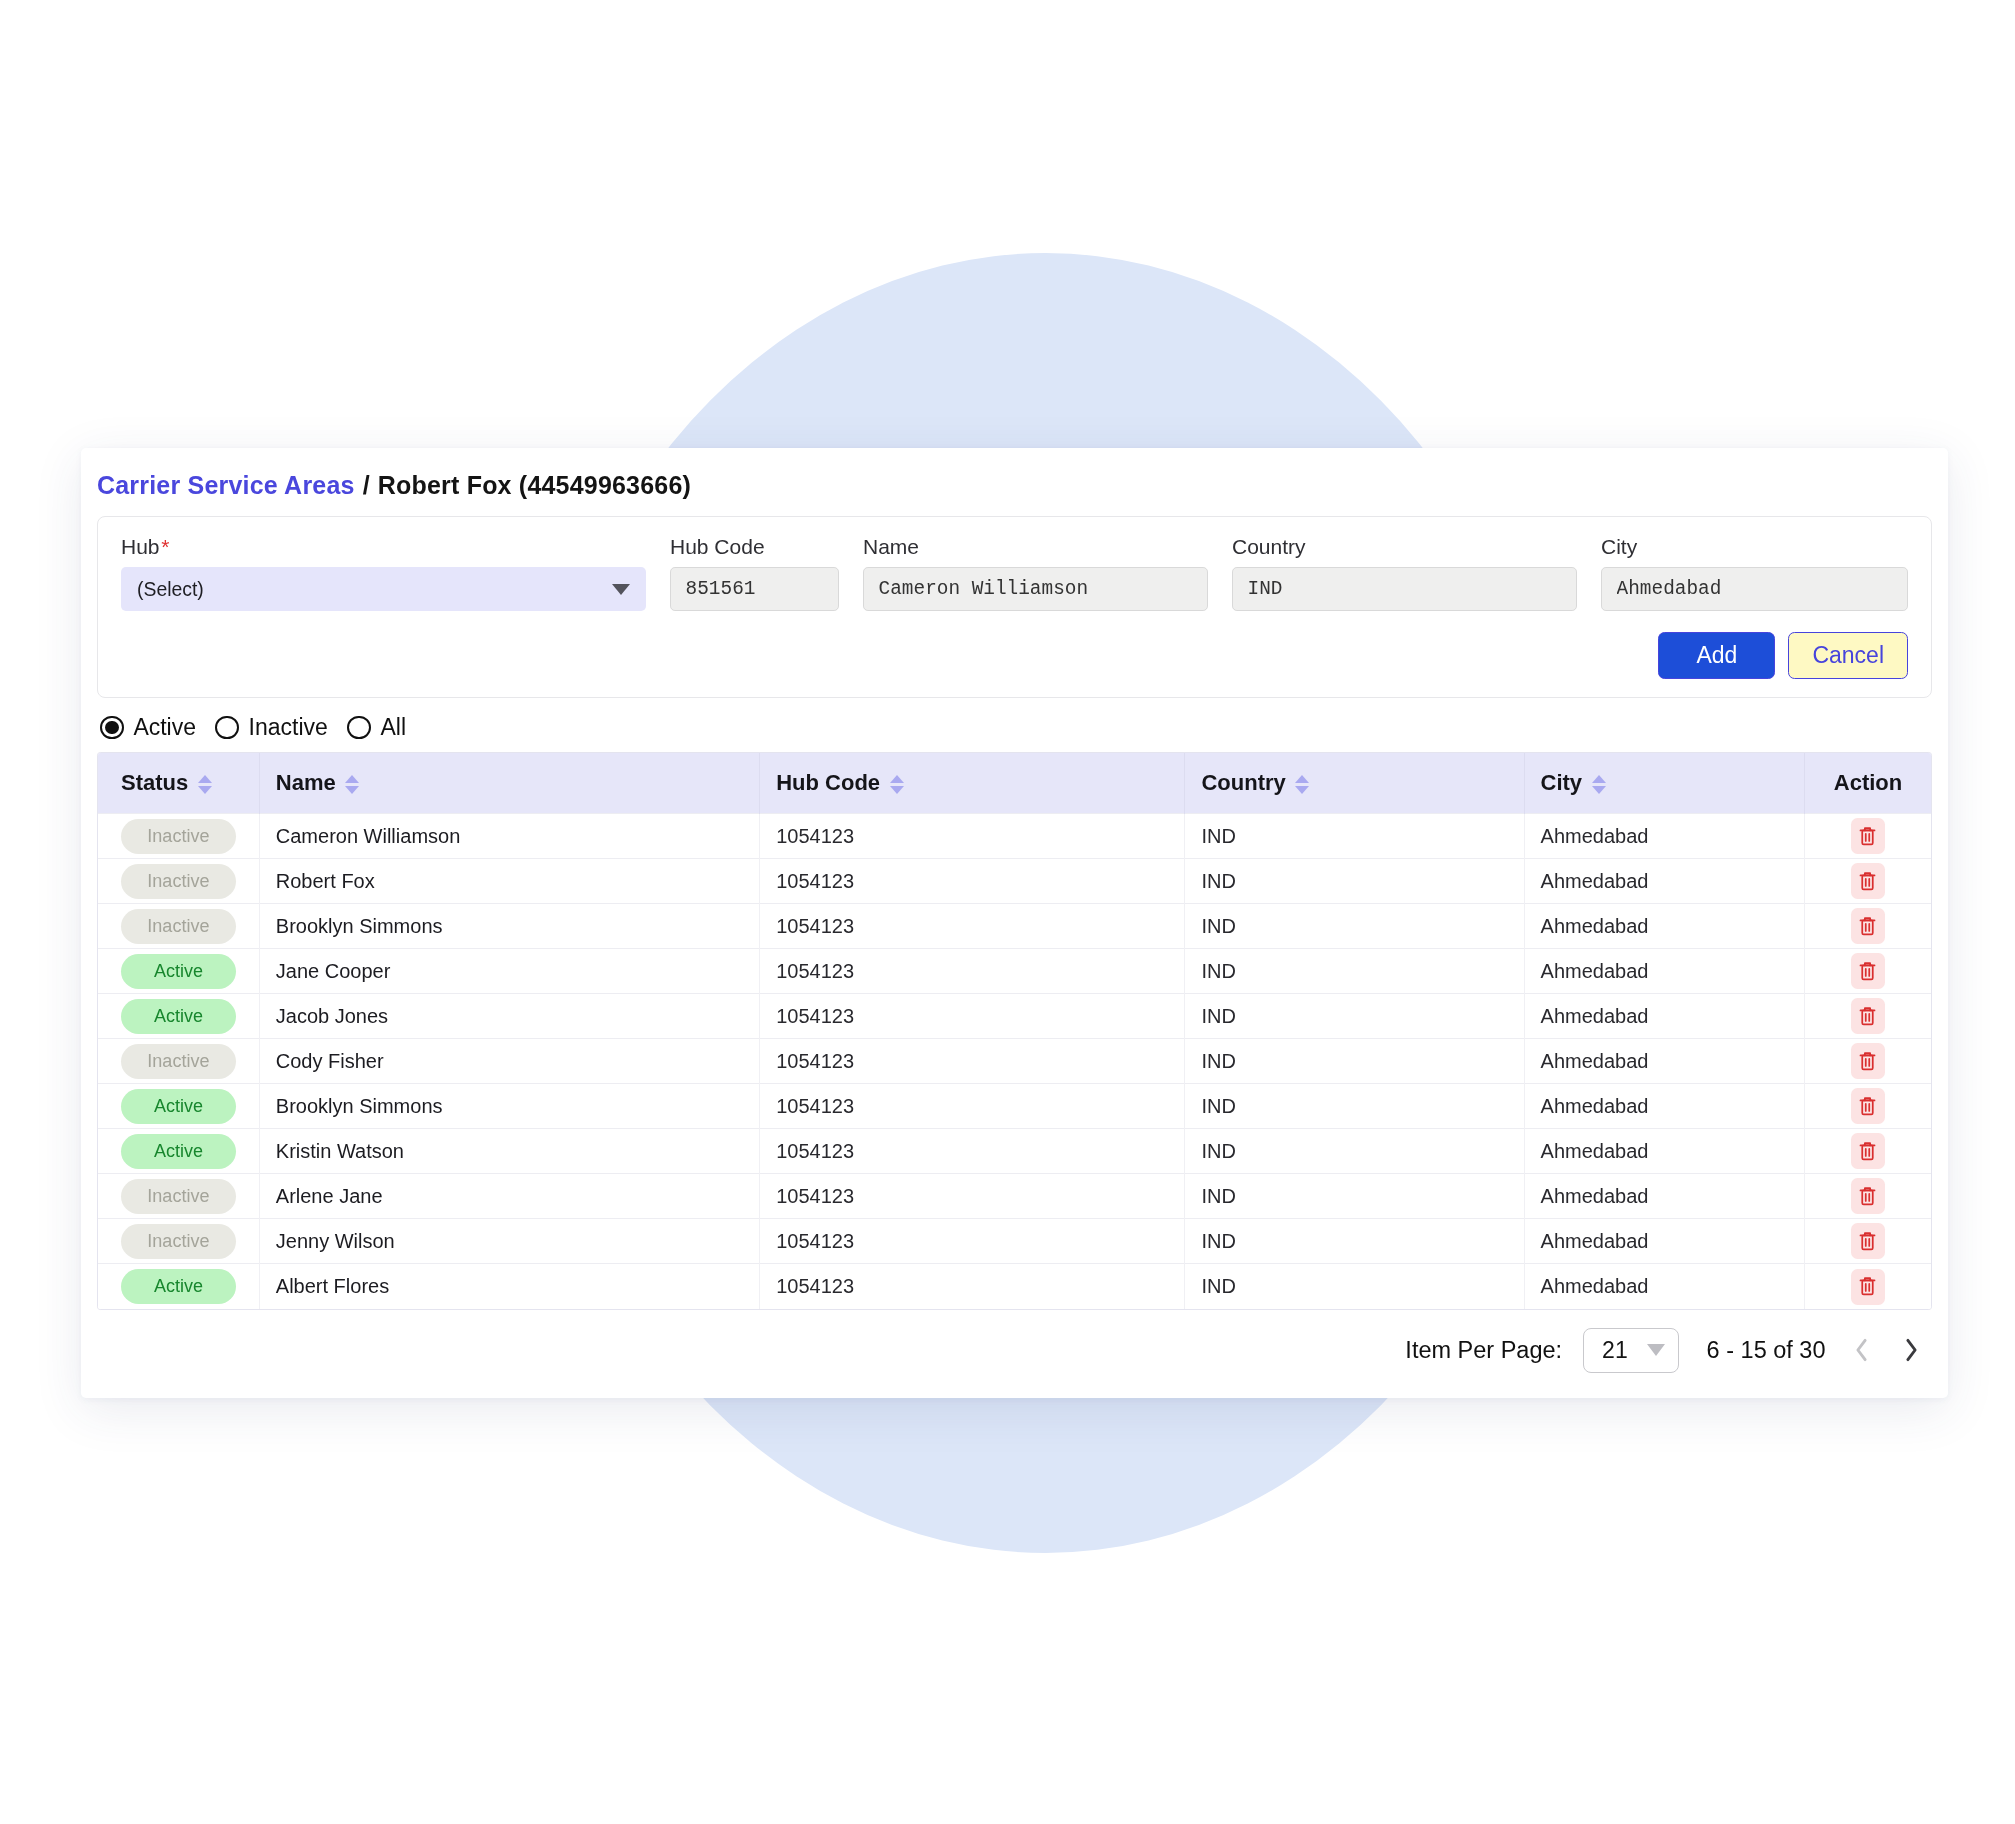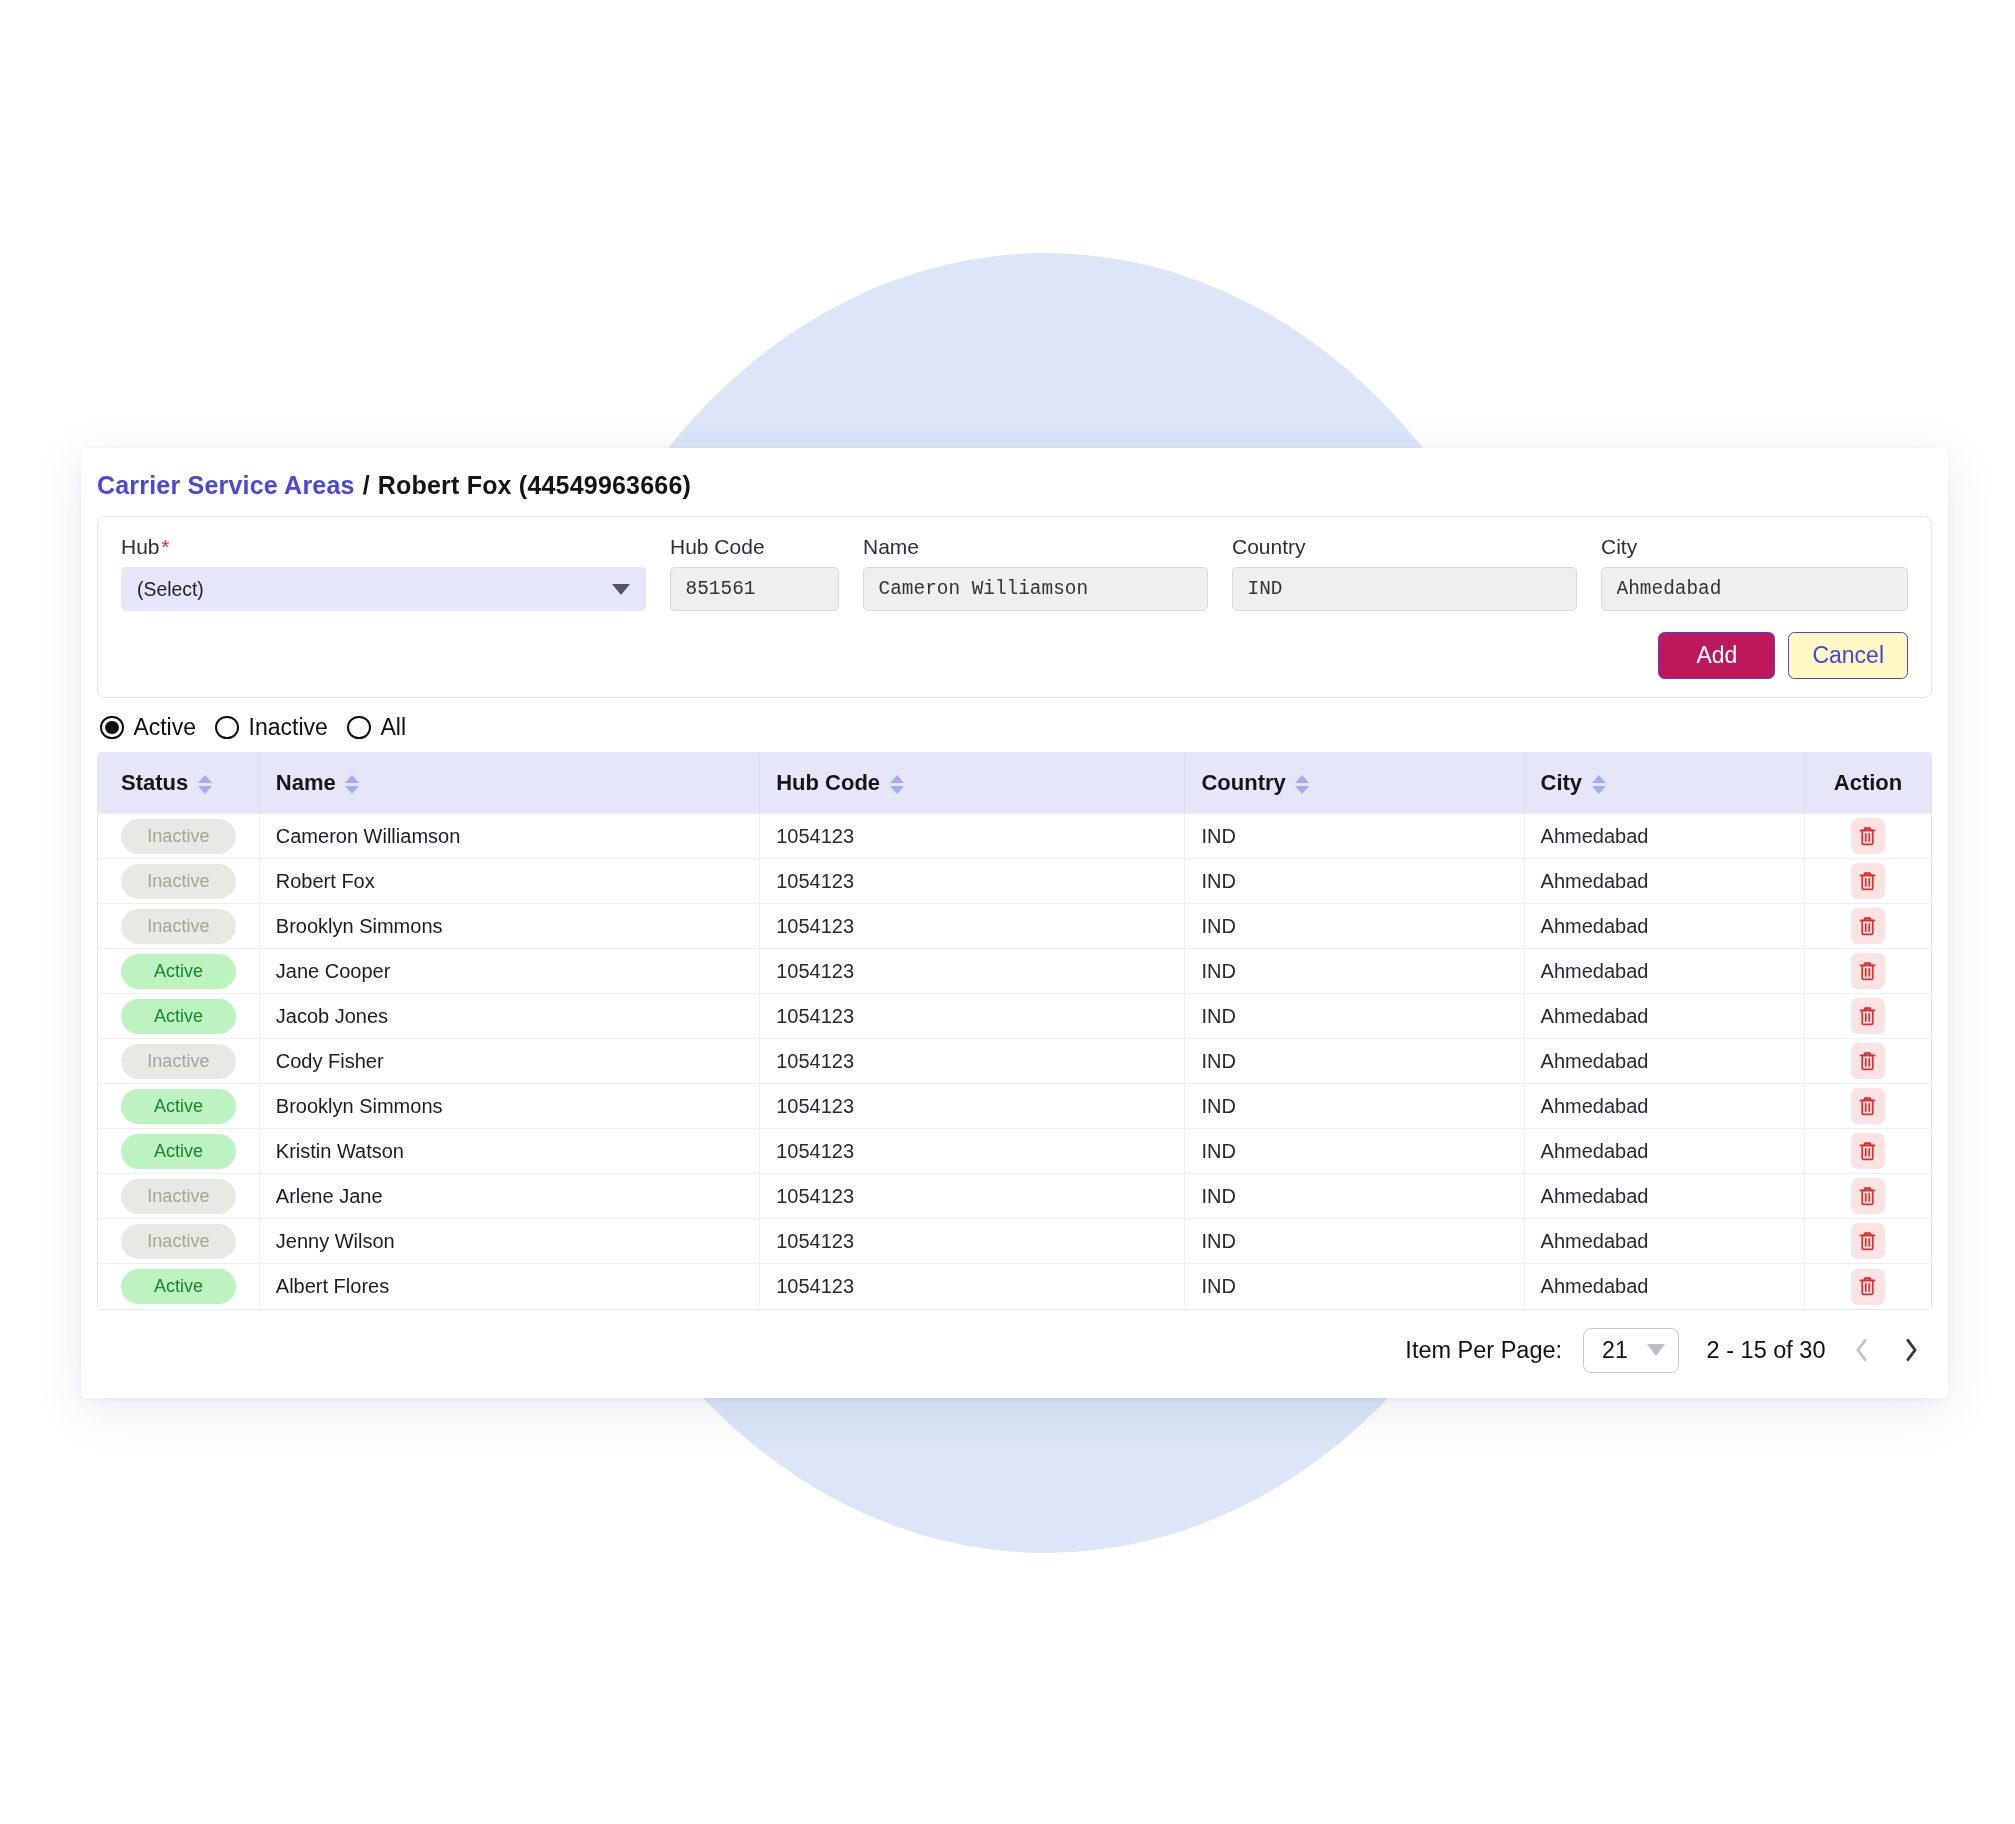--- a/index.html
+++ b/index.html
@@ -75,21 +75,21 @@
     background:#efefee;
     border:0.8px solid #d9d9d9;
     border-radius:4.9px;
     font-size:19.4px; color:#333;
     padding:0 14.6px;
     font-family:Liberation Mono, monospace;
   }
 
   .actions-row { display:flex; justify-content:flex-end; gap:13px; margin-top:21px; }
   .btn { font-family:"Liberation Sans", sans-serif; font-size:23px; border-radius:6.5px; height:47px; cursor:pointer; }
-  .btn-add { background:#be185d; border:1.6px solid #4744dc; color:#ffffff; padding:0 37px; }
+  .btn-add { background:#1d4ed8; border:1.6px solid #4744dc; color:#ffffff; padding:0 37px; }
   .btn-cancel { background:#fef9c3; border:1.6px solid #4744dc; color:#4744dc; padding:0 23px; }
 
   
   .radio-row { display:flex; align-items:center; gap:19.4px; margin:16px 0 11.3px 3.2px; }
   .radio-option { display:flex; align-items:center; gap:9.7px; font-size:23px; color:#101010; cursor:pointer; }
   .radio-circle { width:23.5px; height:23.5px; border:2.4px solid #101010; border-radius:50%; position:relative; flex:0 0 auto; }
   .radio-circle.checked::after { content:""; position:absolute; inset:3.2px; background:#101010; border-radius:50%; }
 
   
   table { width:100%; border-collapse:collapse; table-layout:fixed; }
@@ -447,21 +447,21 @@
         </tbody>
     </table>
   </div>
 
   <div class="pagination">
     <span class="ipp-label">Item Per Page:</span>
     <div class="ipp-select">
       <span>21</span>
       <span class="caret-gray"></span>
     </div>
-    <span class="page-range">2 - 15 of 30</span>
+    <span class="page-range">6 - 15 of 30</span>
     <button class="chev-btn" aria-label="previous page">
       <svg width="29" height="36" viewBox="0 0 24 28">
           <path d="M15 6 L9 14 L15 22" fill="none" stroke="#c3c3c6" stroke-width="2.4" stroke-linecap="round" stroke-linejoin="round"></path>
         </svg>
     </button>
     <button class="chev-btn" aria-label="next page">
       <svg width="29" height="36" viewBox="0 0 24 28">
           <path d="M9 6 L15 14 L9 22" fill="none" stroke="#3a3a3e" stroke-width="2.4" stroke-linecap="round" stroke-linejoin="round"></path>
         </svg>
     </button>

